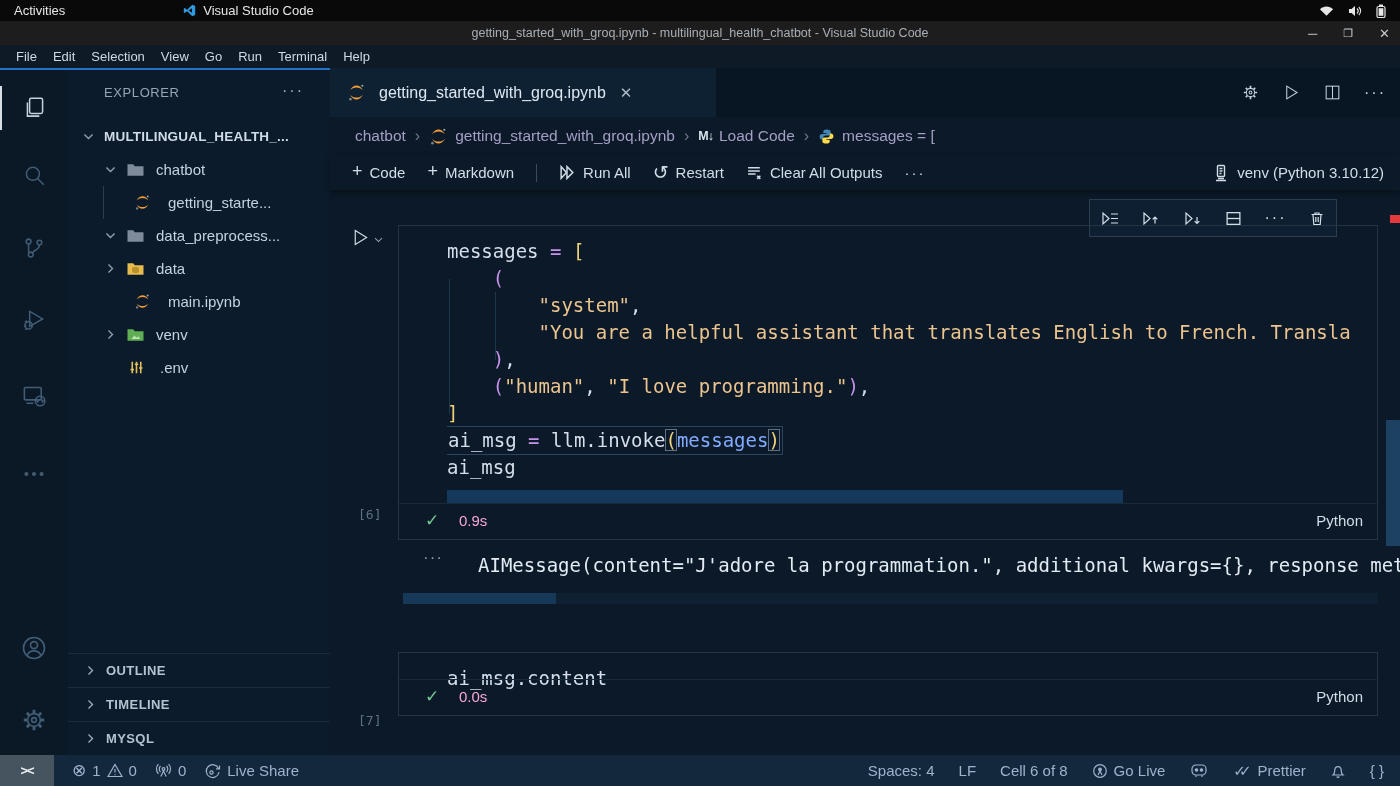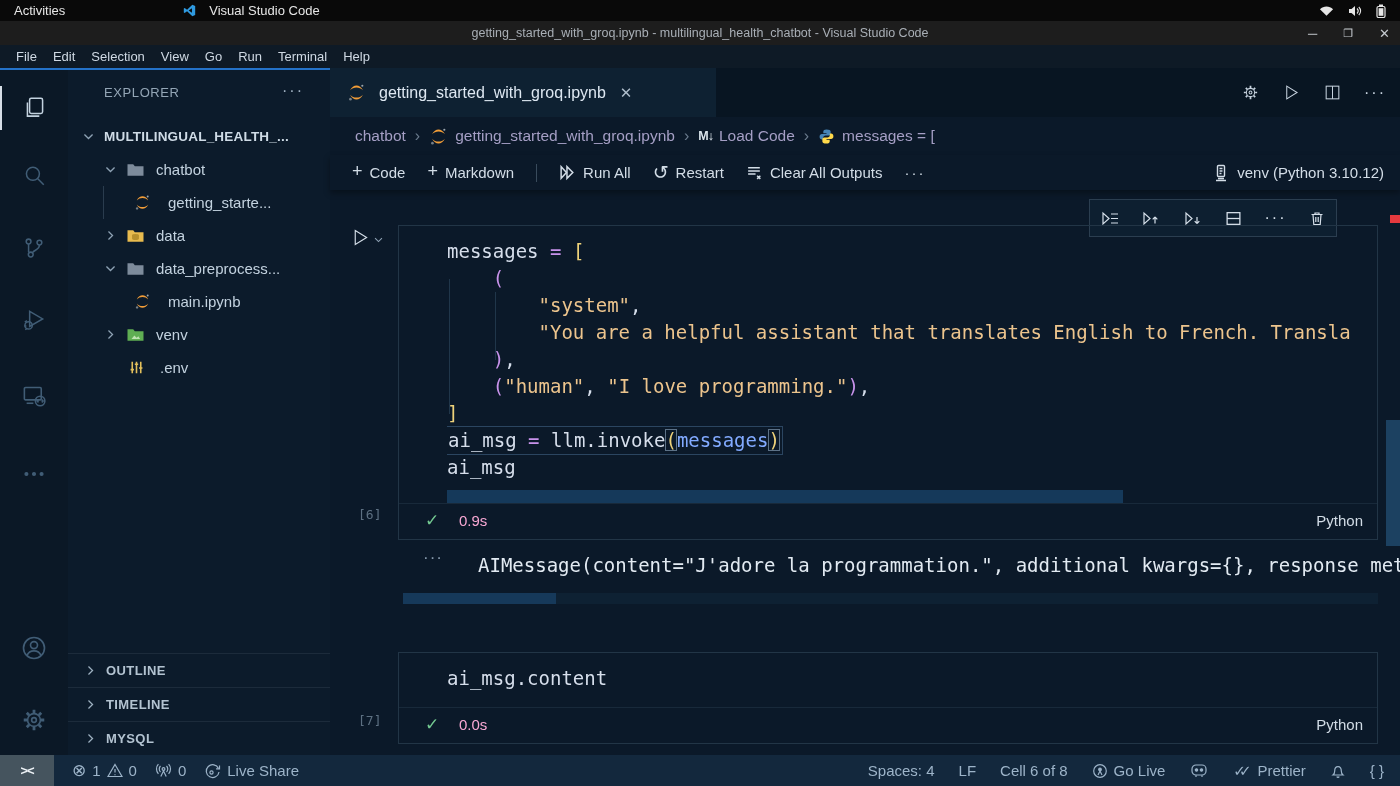--- a/index.html
+++ b/index.html
@@ -4,21 +4,21 @@
 <style>
   html,body{margin:0;padding:0;background:#000;}
   #screen{position:relative;width:1400px;height:786px;overflow:hidden;background:#0b1929;
     font-family:"Liberation Sans","DejaVu Sans",sans-serif;-webkit-font-smoothing:antialiased;}
   svg{display:block;}
 
   
   #system-bar{position:absolute;left:0;top:0;width:1400px;height:21px;background:#090909;color:#e6e6e6;
     display:flex;align-items:center;font-size:13px;}
   #activities{margin-left:14px;}
-  #app-menu{display:flex;align-items:center;gap:13px;margin-left:118px;}
+  #app-menu{display:flex;align-items:center;gap:7px;margin-left:118px;}
   #clock{position:absolute;left:0;right:0;text-align:center;font-weight:700;font-size:12.5px;}
   #sys-icons{margin-left:auto;display:flex;align-items:center;gap:14px;margin-right:14px;z-index:2;}
 
   
   #title-bar{position:absolute;left:0;top:21px;width:1400px;height:24px;background:#1d1d1d;color:#a9afb6;
     display:flex;align-items:center;justify-content:center;font-size:12.5px;}
   #win-controls{position:absolute;right:10px;top:0;height:24px;display:flex;align-items:center;gap:26px;color:#c6cbd0;font-size:13px;}
 
   
   #menu-bar{position:absolute;left:0;top:45px;width:1400px;height:23px;background:#0e1a26;color:#cfd9e3;
@@ -85,21 +85,21 @@
   #nb-canvas{position:absolute;left:0;top:122px;width:1070px;height:565px;}
 
   
   #cell-toolbar{position:absolute;left:759px;top:9px;width:248px;height:38px;background:#0d1f30;
     border:1px solid #2b3e50;box-sizing:border-box;display:flex;align-items:center;justify-content:space-around;color:#d5dfe9;}
   #cell-toolbar svg{stroke:currentColor;fill:none;stroke-width:1.2;}
 
   
   .cell{position:absolute;left:68px;width:980px;border:1px solid #223546;box-sizing:border-box;}
   #cell1{top:35px;height:315px;}
-  #cell2{top:462px;height:92px;}
+  #cell2{top:462px;height:64px;}
   .code-area{position:absolute;left:48px;top:12px;right:2px;overflow:hidden;
     font-family:"DejaVu Sans Mono","Liberation Mono",monospace;font-size:19px;line-height:27px;color:#d6deeb;}
   .code-line{white-space:pre;height:27px;}
   .line-inner{display:inline-block;}
   .code-line.current .line-inner{border:1px solid #2b4560;margin:-1px -2px;padding:0 2px;}
   .tk-v{color:#d6deeb;} .tk-w{color:#d6deeb;} .tk-o{color:#c792ea;} .tk-s{color:#ecc48d;}
   .tk-by{color:#eed27a;} .tk-bp{color:#c792ea;} .tk-p{color:#82aaff;}
   .tk-bm{color:#eed27a;outline:1px solid #5d7287;outline-offset:-1px;}
   .indent-guide{position:absolute;width:1px;background:#20364a;}
 
@@ -292,44 +292,44 @@
                 <path d="M2.6 9.9C3.8 12.6 6 13.9 8 13.9s4.2-1.3 5.4-4c-1.5 1.7-3.3 2.4-5.4 2.4S4.1 11.6 2.6 9.9z" fill="#f29d38"></path>
                 <circle cx="12.9" cy="2.3" r="0.9" fill="#9aa5ae"></circle>
                 <circle cx="2.9" cy="13.6" r="1.1" fill="#767f87"></circle>
               </svg>
             </span>
             <span class="tlabel">getting_starte...</span>
           </div>
           <div class="tree-row lvl1">
             <span class="chev">
               <svg width="13" height="13" viewBox="0 0 16 16" style="stroke:currentColor;fill:none;stroke-width:1.6;">
+                <path d="M3 5.5l5 5 5-5"></path>
+              </svg>
+            </span>
+            <span class="ficon">
+              <svg width="19" height="16" viewBox="0 0 16 14">
+                <path d="M1 2h5l1.4 1.7H15V12H1z" fill="#7d8b9b"></path>
+              </svg>
+            </span>
+            <span class="tlabel">data_preprocess...</span>
+          </div>
+          <div class="tree-row lvl1">
+            <span class="chev">
+              <svg width="13" height="13" viewBox="0 0 16 16" style="stroke:currentColor;fill:none;stroke-width:1.6;">
                 <path d="M5.5 3l5 5-5 5"></path>
               </svg>
             </span>
             <span class="ficon">
               <svg width="19" height="16" viewBox="0 0 16 14">
                 <path d="M1 2h5l1.4 1.7H15V12H1z" fill="#e8bb4e"></path>
                 <ellipse cx="8" cy="6.3" rx="3" ry="1.1" fill="#b8902c"></ellipse>
                 <path d="M5 6.3v3.2c0 .6 1.3 1.1 3 1.1s3-.5 3-1.1V6.3" fill="#b8902c"></path>
               </svg>
             </span>
             <span class="tlabel">data</span>
-          </div>
-          <div class="tree-row lvl1">
-            <span class="chev">
-              <svg width="13" height="13" viewBox="0 0 16 16" style="stroke:currentColor;fill:none;stroke-width:1.6;">
-                <path d="M3 5.5l5 5 5-5"></path>
-              </svg>
-            </span>
-            <span class="ficon">
-              <svg width="19" height="16" viewBox="0 0 16 14">
-                <path d="M1 2h5l1.4 1.7H15V12H1z" fill="#7d8b9b"></path>
-              </svg>
-            </span>
-            <span class="tlabel">data_preprocess...</span>
           </div>
           <div class="tree-row lvl2">
             <span class="ficon">
               <svg width="17" height="17" viewBox="0 0 16 16">
                 <path d="M2.6 6.1C3.8 3.4 6 2.1 8 2.1s4.2 1.3 5.4 4c-1.5-1.7-3.3-2.4-5.4-2.4S4.1 4.4 2.6 6.1z" fill="#f29d38"></path>
                 <path d="M2.6 9.9C3.8 12.6 6 13.9 8 13.9s4.2-1.3 5.4-4c-1.5 1.7-3.3 2.4-5.4 2.4S4.1 11.6 2.6 9.9z" fill="#f29d38"></path>
                 <circle cx="12.9" cy="2.3" r="0.9" fill="#9aa5ae"></circle>
                 <circle cx="2.9" cy="13.6" r="1.1" fill="#767f87"></circle>
               </svg>
             </span>

